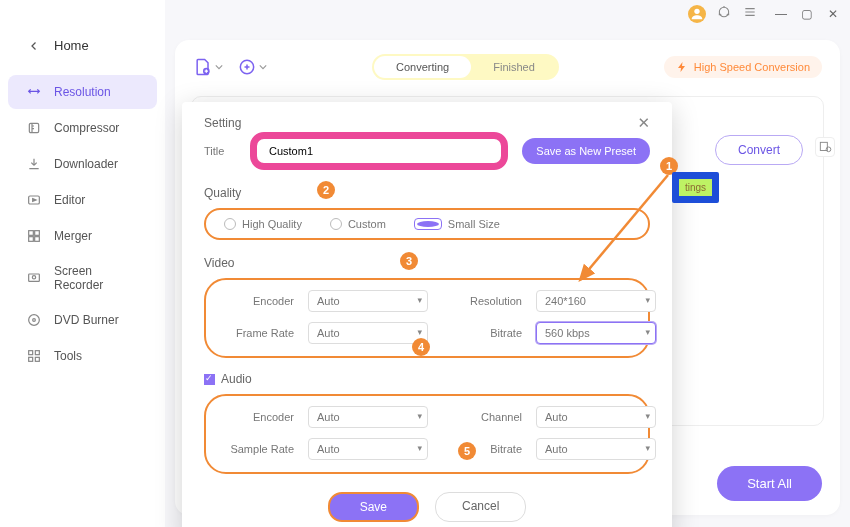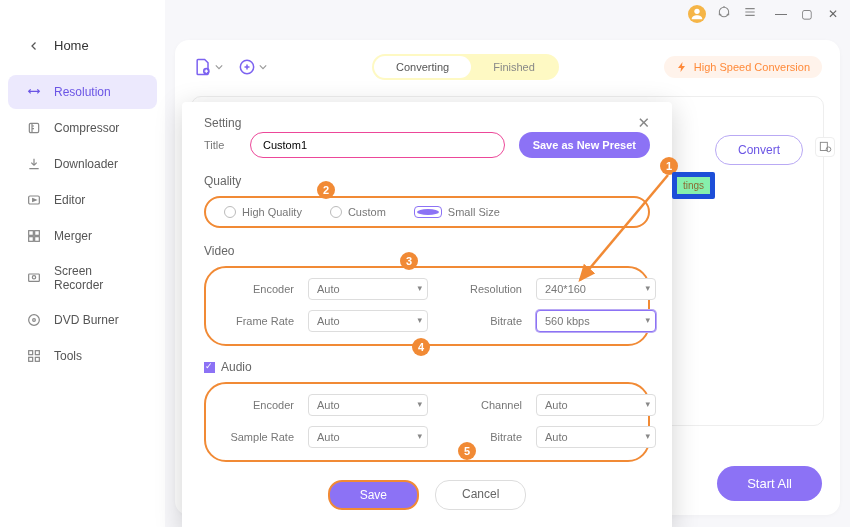--- a/index.html
+++ b/index.html
@@ -40,22 +40,22 @@
   .loc-sel { border: 1px solid #ddd; border-radius: 4px; padding: 4px 20px 4px 8px; font-size: 11px; color:#666; position:relative;}
   .loc-sel::after{content:"▾"; position:absolute; right:6px; color:#aaa; font-size:9px;}
   .startall { background: #8c72f5; color: #fff; border-radius: 20px; padding: 10px 30px; font-size: 13px; margin-left: auto; }
 
   
   .modal { position: absolute; left: 182px; top: 102px; width: 490px; background: #fff; border-radius: 4px; box-shadow: 0 6px 28px rgba(0,0,0,.18); padding: 12px 22px 20px; }
   .modal-title { font-size: 12px; color: #666; display:flex; align-items:center;}
   .modal-close { margin-left:auto; color:#888; font-size:15px;}
   .row { display: flex; align-items: center; margin-top: 0; gap: 14px; }
   .lbl { font-size: 11px; color: #777; width: 70px; text-align: right; }
-  .title-input { flex: 1; border: 1px solid #ec4899; border-radius: 14px; padding: 6px 12px; font-size: 11px; background:#fff; }
-  .preset-btn { background: #8c72f5; color: #fff; border-radius: 14px; padding: 7px 14px; font-size: 11px; white-space:nowrap;font-weight:bold;}
+  .title-input { flex: 1; border: 7px solid #ec4899; border-radius: 14px; padding: 6px 12px; font-size: 11px; background:#fff; }
+  .preset-btn { background: #8c72f5; color: #fff; border-radius: 14px; padding: 7px 14px; font-size: 11px; white-space:nowrap;}
   .section-h { font-size: 12px; color: #666; margin-top: 16px; margin-bottom:8px;}
   .quality-wrap { border: 2px solid #f18a35; border-radius: 20px; padding: 8px 18px; display: flex; gap: 28px; position:relative;}
   .radio-opt { display: flex; align-items: center; gap: 6px; font-size: 11px; color: #777; }
   .radio-c { width: 12px; height: 12px; border-radius: 50%; border: 1px solid #bbb; position:relative;}
   .radio-c.sel { border-color: #8c72f5;}
   .radio-c.sel::after{content:""; position:absolute; inset:2px; background:#8c72f5; border-radius:50%;}
   .grid-wrap { border: 2px solid #f18a35; border-radius: 22px; padding: 10px 18px 12px; display: grid; grid-template-columns: 70px 120px 80px 120px; row-gap: 10px; column-gap: 14px; align-items:center; font-size:11px; color:#777; position:relative;}
   .grid-wrap .glbl { text-align: right; }
   .sel { border: 1px solid #ddd; border-radius: 4px; padding: 4px 18px 4px 8px; font-size: 11px; position: relative; background:#fff;}
   .sel::after { content:"▾"; position:absolute; right:5px; top:4px; font-size:9px; color:#888;}
@@ -63,21 +63,21 @@
   .est { grid-column: 3 / span 2; text-align: right; font-size: 10px; color: #999; }
   .audio-h { display:flex; align-items:center; gap:6px; font-size:12px; color:#666; margin-top:14px; margin-bottom:8px;}
   .chk { width:11px; height:11px; border:1px solid #8c72f5; background:#8c72f5; position:relative;}
   .chk::after{content:"✓"; color:#fff; font-size:9px; position:absolute; top:-2px; left:0px;}
   .modal-actions { display:flex; justify-content:center; gap:16px; margin-top:18px; position:relative;}
   .save-btn { background:#8c72f5; color:#fff; border-radius:14px; padding:6px 30px; font-size:12px; border:2px solid #f18a35; outline:2px solid transparent;}
   .cancel-btn { background:#fff; color:#666; border:1px solid #ddd; border-radius:14px; padding:6px 26px; font-size:12px;}
 
   .badge-n { position:absolute; width:18px; height:18px; border-radius:50%; background:#f18a35; color:#fff; font-size:11px; font-weight:bold; display:flex; align-items:center; justify-content:center; z-index:30;}
   .arrow-svg { position:absolute; z-index:25; pointer-events:none;}
-  .tt { position:absolute; left:672px; top:172px; background:#86efac; border:5px solid #1d4ed8; padding:3px 6px; font-size:10px; color:#8b6a32; border-radius:2px; z-index:40;}
+  .tt { position:absolute; left:672px; top:172px; background:#bef264; border:7px solid #1d4ed8; padding:3px 6px; font-size:10px; color:#8b6a32; border-radius:2px; z-index:40;}
 </style>
 </head>
 <body>
 
 <div class="titlebar">
   <div class="avatar">
     <svg viewBox="0 0 24 24" fill="#fff">
         <circle cx="12" cy="8" r="4"></circle>
         <path d="M4 20c0-4 4-6 8-6s8 2 8 6"></path>
       </svg>

